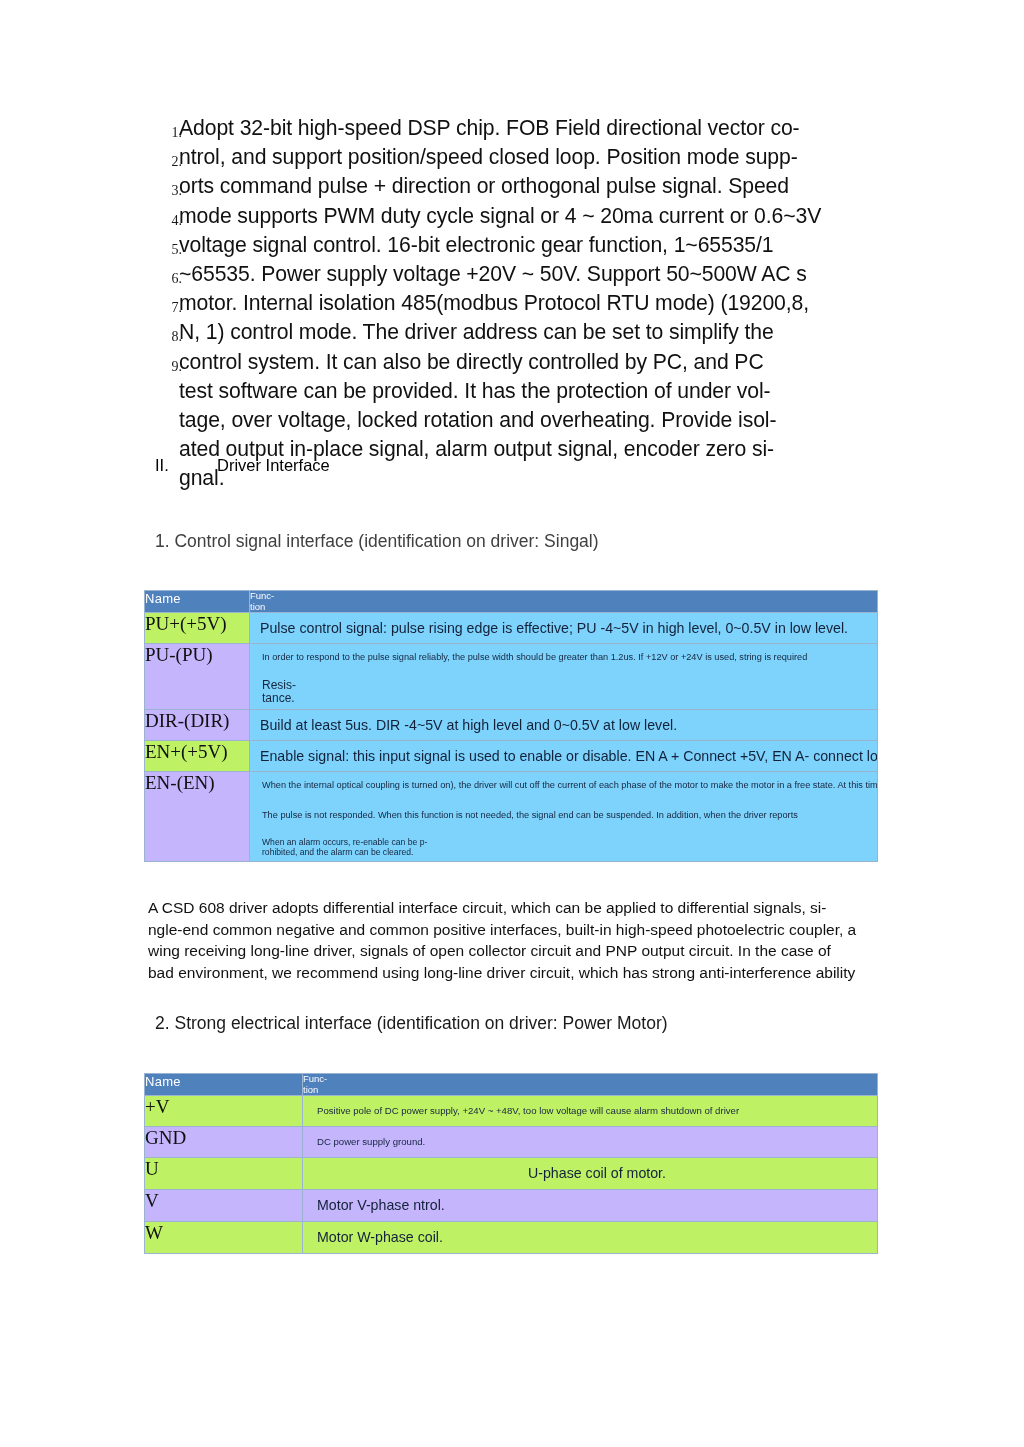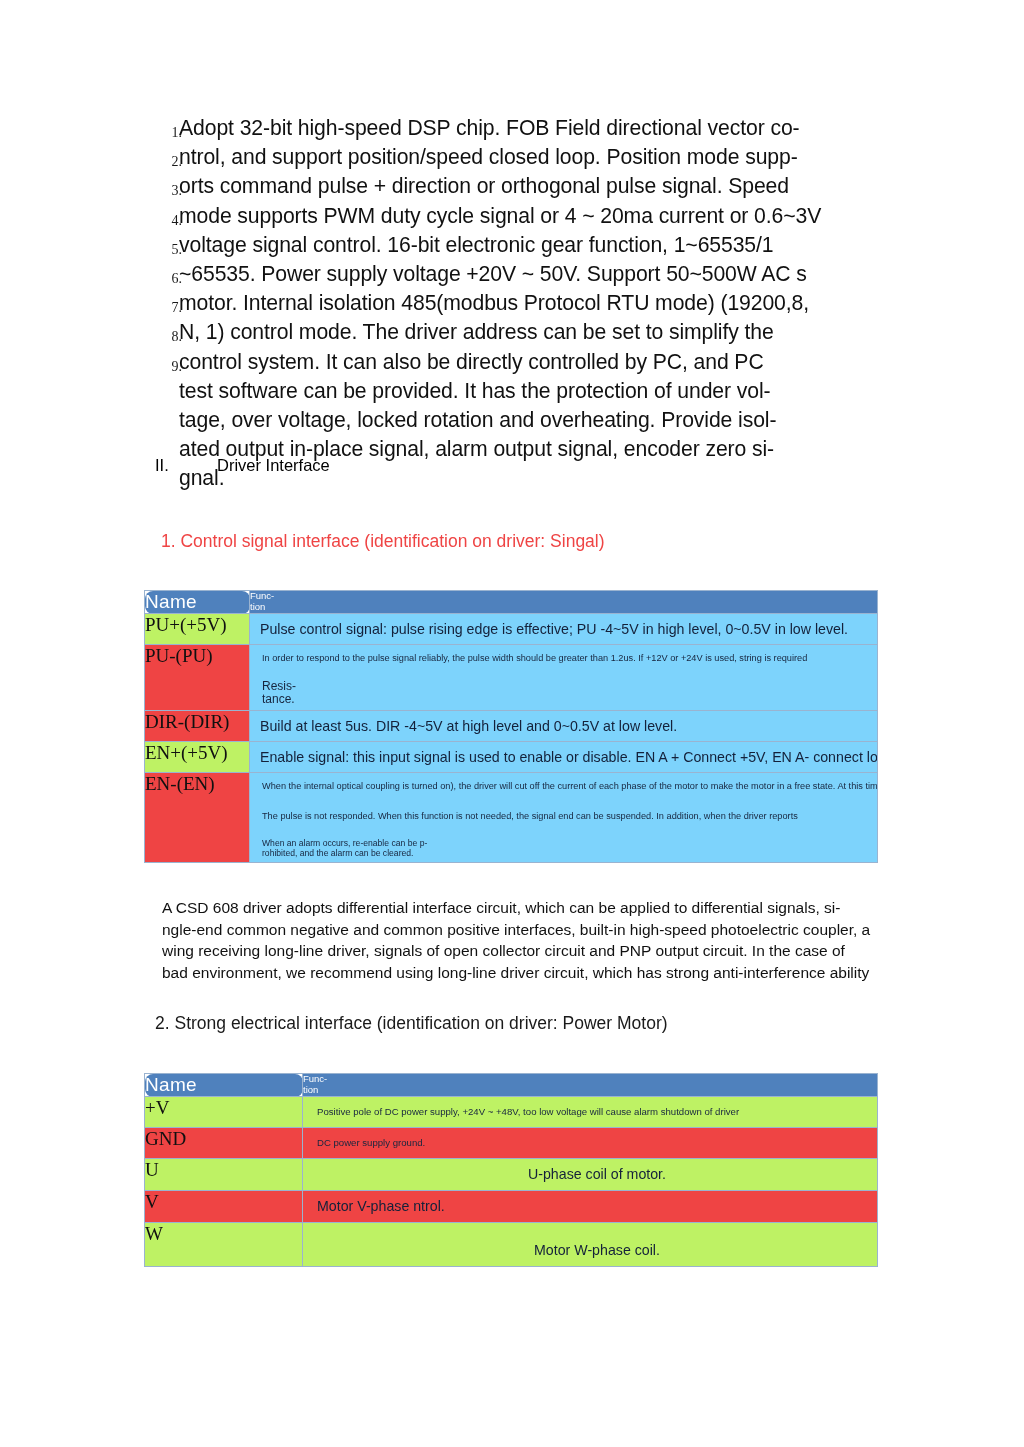--- a/index.html
+++ b/index.html
@@ -65,37 +65,37 @@
     position: absolute;
     left: 155px;
     top: 456px;
     font-size: 16.5px;
     color: #000000;
   }
   .h-roman .num { display: inline-block; width: 62px; }
 
   .h-sub1 {
     position: absolute;
-    left: 161px;
+    left: 155px;
     top: 531px;
     font-size: 17.5px;
-    color: #ef4444;
+    color: #404040;
   }
   .h-sub2 {
     position: absolute;
     left: 155px;
     top: 1013px;
     font-size: 17.5px;
     color: #1a1a1a;
   }
 
   
   .mid-para {
     position: absolute;
-    left: 162px;
+    left: 148px;
     top: 897px;
     width: 740px;
     font-size: 15.5px;
     line-height: 21.5px;
     color: #111111;
     white-space: pre;
   }
 
   
   .tbl {
@@ -109,40 +109,39 @@
     vertical-align: top;
     padding: 0;
   }
   .tbl .hdr {
     background: #4f81bd;
     color: #ffffff;
     font-weight: normal;
     text-align: left;
   }
   .hdr-name {
-    font-size: 19px;
+    font-size: 13px;
     padding: 8px 0 8px 12px;
     letter-spacing: 0.3px;
-    border-radius: 8px;
   }
   .hdr-func {
     font-size: 9.5px;
     line-height: 10.5px;
     padding: 6px 0 8px 10px;
   }
 
   .cell-name {
     font-family: "Liberation Serif", serif;
     font-size: 19px;
     padding: 5px 0 5px 10px;
     color: #101010;
     white-space: nowrap;
   }
   .shade { background: #bef264; }
-  .white { background: #ef4444; }
+  .white { background: #c4b5fd; }
   .fn-shade { background: #7dd3fc; }
 
   .cell-func { padding: 0; }
   .fn-line {
     white-space: pre;
     color: #14213a;
     overflow: hidden;
   }
   .fn-big {
     font-size: 14.2px;
@@ -320,19 +319,19 @@
     <tr>
       <td class="cell-name white">V</td>
       <td class="cell-func white">
         <div class="fn-line fn-big" style="padding-left:14px;padding-top:6px;padding-bottom:6px;">Motor V-phase ntrol.</div>
       </td>
     </tr>
 
     <tr>
       <td class="cell-name shade">W</td>
       <td class="cell-func shade">
-        <div class="fn-line fn-big" style="padding-left:14px;padding-top:18px;padding-bottom:6px;text-align:center;">Motor W-phase coil.</div>
+        <div class="fn-line fn-big" style="padding-left:14px;padding-top:6px;padding-bottom:6px;">Motor W-phase coil.</div>
       </td>
     </tr>
   </tbody>
     </table>
 
 </div>
 
 </body></html>

